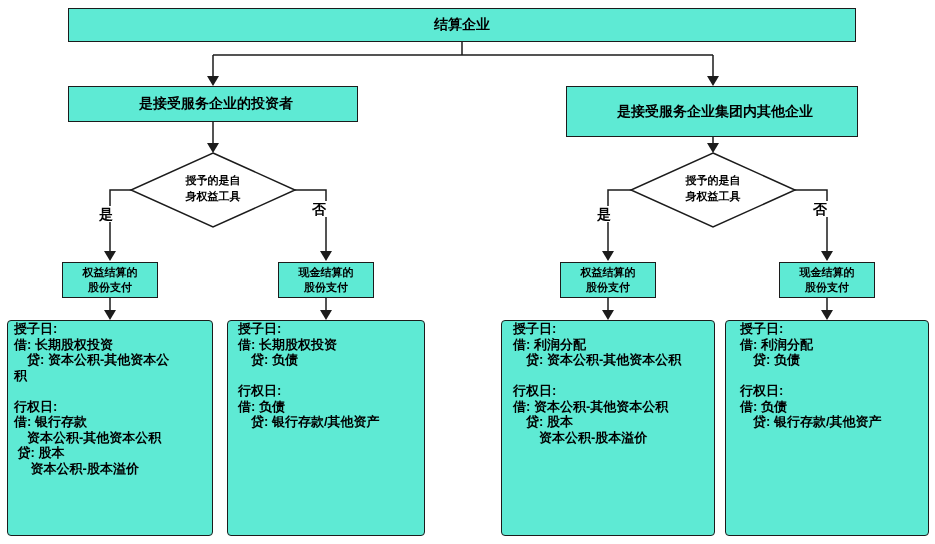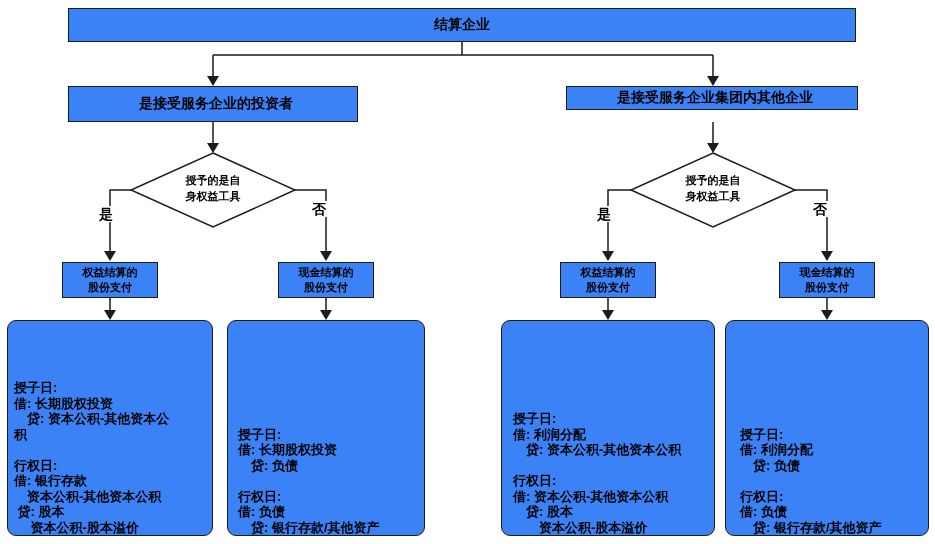--- a/index.html
+++ b/index.html
@@ -3,30 +3,30 @@
 <meta charset="utf-8">
 <style>
   html,body{margin:0;padding:0;background:#fff;}
   .stage{
     position:relative;width:935px;height:544px;background:#ffffff;
     font-family:"Liberation Sans",sans-serif;color:#000;font-weight:700;
     overflow:hidden;
   }
   svg.wires{position:absolute;left:0;top:0;z-index:1;pointer-events:none;}
   .node{
-    position:absolute;box-sizing:border-box;background:#3b82f6;
+    position:absolute;box-sizing:border-box;background:#5eead4;
     border:1.5px solid #1c1c1c;display:flex;align-items:center;justify-content:center;
     text-align:center;z-index:2;
   }
   .toplabel{font-size:14px;}
   .branchlabel{font-size:14px;padding-left:6px;}
   .outcome{font-size:11px;line-height:15px;white-space:pre;}
   .rounded{
-    border-radius:9px;border-width:1.5px;justify-content:flex-start;
-    align-items:flex-end;text-align:left;
+    border-radius:4px;border-width:1.5px;justify-content:flex-start;
+    align-items:flex-start;text-align:left;
   }
   .entries-text{white-space:pre;font-size:13px;line-height:15.5px;}
   .diamond-text{
     position:absolute;z-index:2;width:124px;text-align:center;font-size:11px;
     line-height:16px;white-space:pre;
   }
   .edge-label{
     position:absolute;z-index:3;font-size:14px;background:#fff;
     width:16px;text-align:center;line-height:16px;
   }
@@ -64,21 +64,21 @@
     </g>
   </svg>
 
   <div class="node toplabel" style="left:68px;top:8px;width:788px;height:34px;">
     <span>结算企业</span>
   </div>
 
   <div class="node branchlabel" style="left:68px;top:86px;width:290px;height:36px;">
     <span>是接受服务企业的投资者</span>
   </div>
-  <div class="node branchlabel" style="left:566px;top:86px;width:292px;height:24px;">
+  <div class="node branchlabel" style="left:566px;top:86px;width:292px;height:51px;">
     <span>是接受服务企业集团内其他企业</span>
   </div>
 
   <div class="diamond-text" style="left:151px;top:172px;">授予的是自
 身权益工具</div>
   <div class="diamond-text" style="left:651px;top:172px;">授予的是自
 身权益工具</div>
 
   <div class="edge-label" style="left:98px;top:206px;">是</div>
   <div class="edge-label" style="left:311px;top:201px;">否</div>

